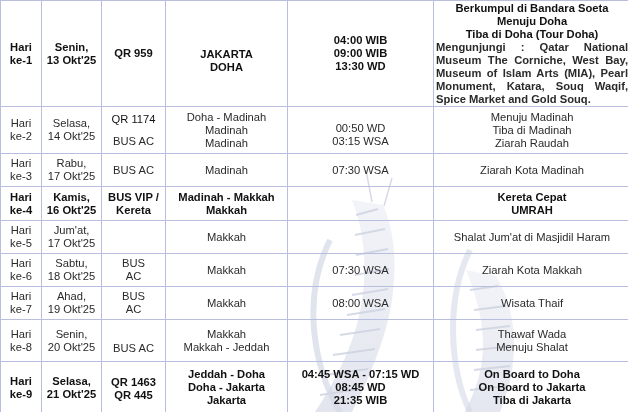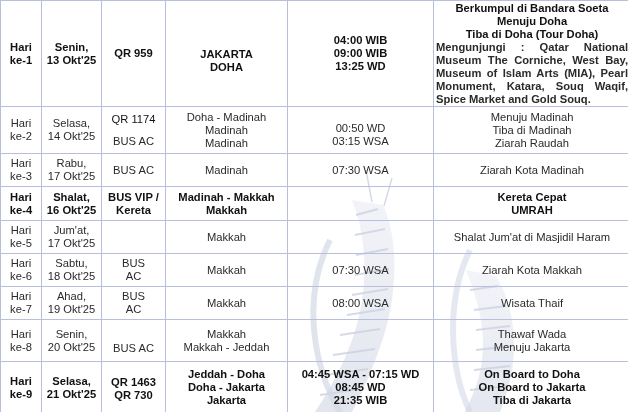--- a/index.html
+++ b/index.html
@@ -85,21 +85,21 @@
       <td>
         <span class="line">QR 959</span>
       </td>
       <td class="top" style="padding-top:14px">
         <span class="line">JAKARTA</span>
         <span class="line">DOHA</span>
       </td>
       <td class="top">
         <span class="line">04:00 WIB</span>
         <span class="line">09:00 WIB</span>
-        <span class="line">13:25 WD</span>
+        <span class="line">13:30 WD</span>
       </td>
       <td class="top desc-cell">
         <span class="line">Berkumpul di Bandara Soeta</span>
         <span class="line">Menuju Doha</span>
         <span class="line">Tiba di Doha (Tour Doha)</span>
         <span class="line justify">Mengunjungi : Qatar National Museum The Corniche, West Bay, Museum of Islam Arts (MIA), Pearl Monument, Katara, Souq Waqif, Spice Market and Gold Souq.</span>
       </td>
     </tr>
 
     <tr style="height:47px">
@@ -154,21 +154,21 @@
         <span class="line">Ziarah Kota Madinah</span>
       </td>
     </tr>
 
     <tr class="bold" style="height:34px">
       <td>
         <span class="line">Hari</span>
         <span class="line">ke-4</span>
       </td>
       <td>
-        <span class="line">Shalat,</span>
+        <span class="line">Kamis,</span>
         <span class="line">16 Okt'25</span>
       </td>
       <td>
         <span class="line">BUS VIP /</span>
         <span class="line">Kereta</span>
       </td>
       <td>
         <span class="line">Madinah - Makkah</span>
         <span class="line">Makkah</span>
       </td>
@@ -258,36 +258,36 @@
       <td style="vertical-align:bottom;padding-bottom:6px">
         <span class="line">BUS AC</span>
       </td>
       <td>
         <span class="line">Makkah</span>
         <span class="line">Makkah - Jeddah</span>
       </td>
       <td></td>
       <td>
         <span class="line">Thawaf Wada</span>
-        <span class="line">Menuju Jakarta</span>
+        <span class="line">Menuju Shalat</span>
       </td>
     </tr>
 
     <tr class="bold" style="height:52px">
       <td>
         <span class="line">Hari</span>
         <span class="line">ke-9</span>
       </td>
       <td>
         <span class="line">Selasa,</span>
         <span class="line">21 Okt'25</span>
       </td>
       <td class="top" style="padding-top:3px">
         <span class="line">QR 1463</span>
-        <span class="line">QR 730</span>
+        <span class="line">QR 445</span>
       </td>
       <td>
         <span class="line">Jeddah - Doha</span>
         <span class="line">Doha - Jakarta</span>
         <span class="line">Jakarta</span>
       </td>
       <td>
         <span class="line">04:45 WSA - 07:15 WD</span>
         <span class="line">08:45 WD</span>
         <span class="line">21:35 WIB</span>

